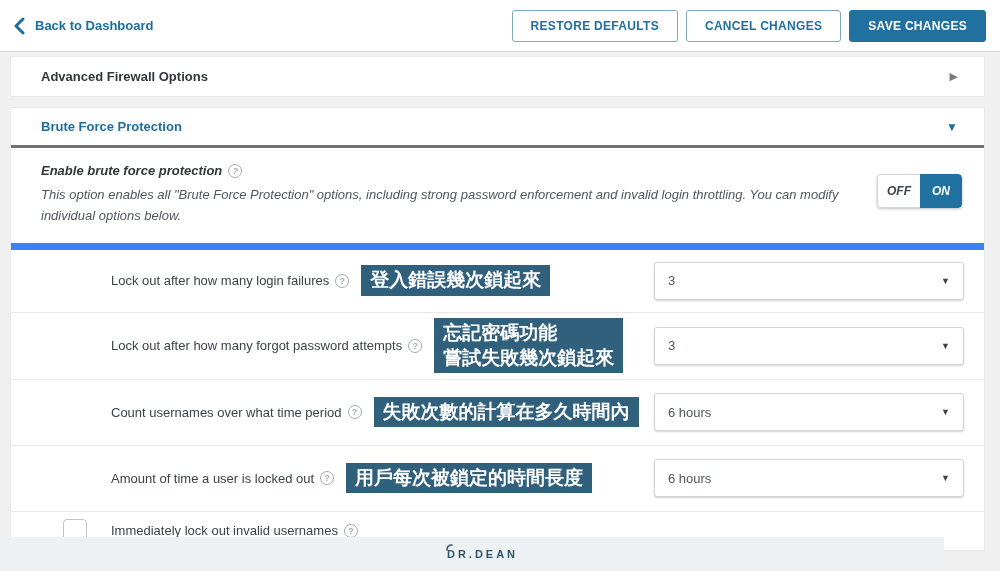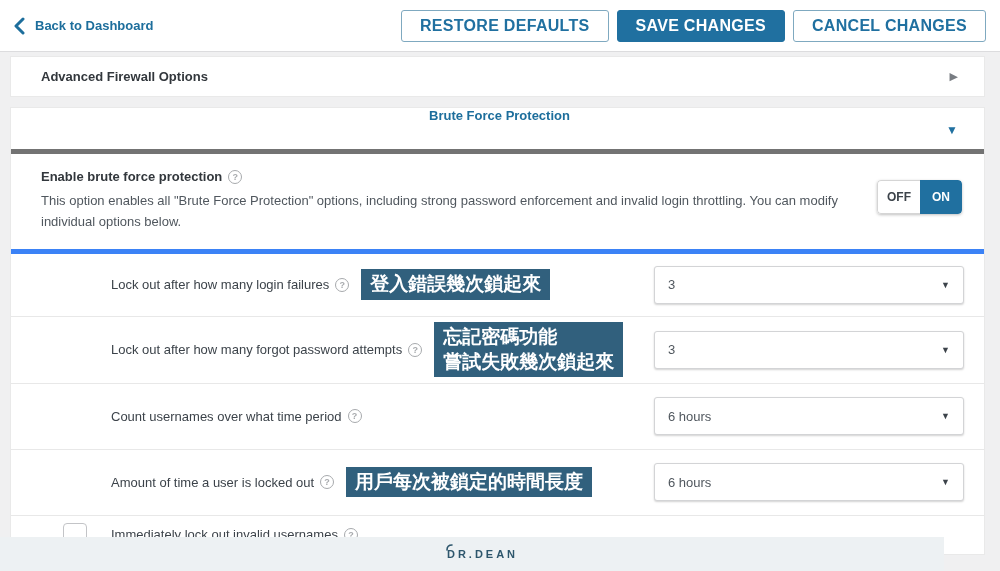--- a/index.html
+++ b/index.html
@@ -16,56 +16,57 @@
     height:52px; background:#fff; border-bottom:1px solid #dcdcde;
     display:flex; align-items:center; justify-content:space-between;
     padding:0 14px 0 12px;
     gap:18px;
   }
   .back-link { display:flex; align-items:center; gap:8px; cursor:pointer; }
   .back-link svg { display:block; }
   .back-label { color:#1d6e9c; font-weight:bold; font-size:13px; }
   .topbar-actions { display:flex; gap:8px; }
   .btn {
-    height:32px; padding:0 18px; border-radius:3px; font-size:16px;
+    height:32px; padding:0 18px; border-radius:3px; font-size:12px;
     font-weight:600; letter-spacing:.3px; display:flex; align-items:center;
     cursor:pointer; font-family:"Liberation Sans", sans-serif;
   }
   .btn-outline { background:#fff; border:1px solid #7fa9c0; color:#2070a0; }
   .btn-solid { background:#2070a0; border:1px solid #2070a0; color:#fff; }
 
   
   .page { margin:4px 15px 0 10px; }
   .card { background:#fff; border:1px solid #e9e9e9; }
   .card-firewall {
     height:41px; display:flex; align-items:center;
     padding:0 26px 0 30px; margin-bottom:10px;
   }
   .card-firewall .title { font-size:13px; font-weight:bold; color:#32373c; }
   .caret-right { margin-left:auto; color:#787c82; font-size:11px; }
 
   .section-header {
-    height:46px; display:flex; align-items:center;
-    padding:0 26px 0 30px; border-bottom:5px solid #737373;flex-direction:column;
+    height:40px; display:flex; align-items:center;
+    padding:0 26px 0 30px; border-bottom:3px solid #737373;
   }
   .section-title { color:#1d6e9c; font-weight:bold; font-size:13px; }
   .caret-down-accent { margin-left:auto; color:#2070a0; font-size:12px; }
 
   .annotation {
     background:#31607d; color:#fff; font-weight:bold;
     padding:3px 10px; margin-left:12px; font-size:20px;
     line-height:1.3; white-space:pre-line;
     font-family:"Liberation Sans", sans-serif;
   }
   .annotation.small { font-size:19px; padding:3px 9px; }
 
   
   .enable-block {
-    padding:15px 30px 16px 30px; border-bottom:5px solid #3b82f6;
+    padding:15px 30px 16px 30px; border-bottom:7px solid #3b82f6;
     position:relative;
+    font-style:italic;
   }
   .enable-title-row { display:flex; align-items:center; }
   .enable-title { font-size:13px; font-weight:bold; color:#32373c; }
   .enable-desc {
     margin-top:7px; font-size:13px; line-height:1.6; color:#50575e;
     max-width:800px;
   }
   .help-icon {
     width:14px; height:14px; border:1px solid #a7aaad; border-radius:50%;
     color:#a7aaad; font-size:9px; font-weight:bold; display:inline-flex;
@@ -133,22 +134,22 @@
   <div class="back-link">
     <span>
       <svg width="15" height="18" viewBox="0 0 15 18">
         <polyline points="11,2 4,9 11,16" fill="none" stroke="#1d6e9c" stroke-width="3" stroke-linecap="round" stroke-linejoin="round"></polyline>
       </svg>
     </span>
     <span class="back-label">Back to Dashboard</span>
   </div>
   <div class="topbar-actions">
     <button class="btn btn-outline">RESTORE DEFAULTS</button>
+    <button class="btn btn-outline">CANCEL CHANGES</button>
     <button class="btn btn-solid">SAVE CHANGES</button>
-    <button class="btn btn-outline">CANCEL CHANGES</button>
   </div>
 </div>
 
 <div class="page">
 
   <div class="card card-firewall">
     <span class="title">Advanced Firewall Options</span>
     <span class="caret-right">▶</span>
   </div>
 
@@ -194,20 +195,21 @@
         <span class="select-value">3</span>
         <span class="select-caret">▼</span>
       </div>
     </div>
 
     <div class="option-row row-3">
       <span class="row-label">
         <span>Count usernames over what time period</span>
         <span class="help-icon">?</span>
       </span>
+      <span class="annotation small">失敗次數的計算在多久時間內</span>
       <div class="select">
         <span class="select-value">6 hours</span>
         <span class="select-caret">▼</span>
       </div>
     </div>
 
     <div class="option-row row-4">
       <span class="row-label">
         <span>Amount of time a user is locked out</span>
         <span class="help-icon">?</span>

